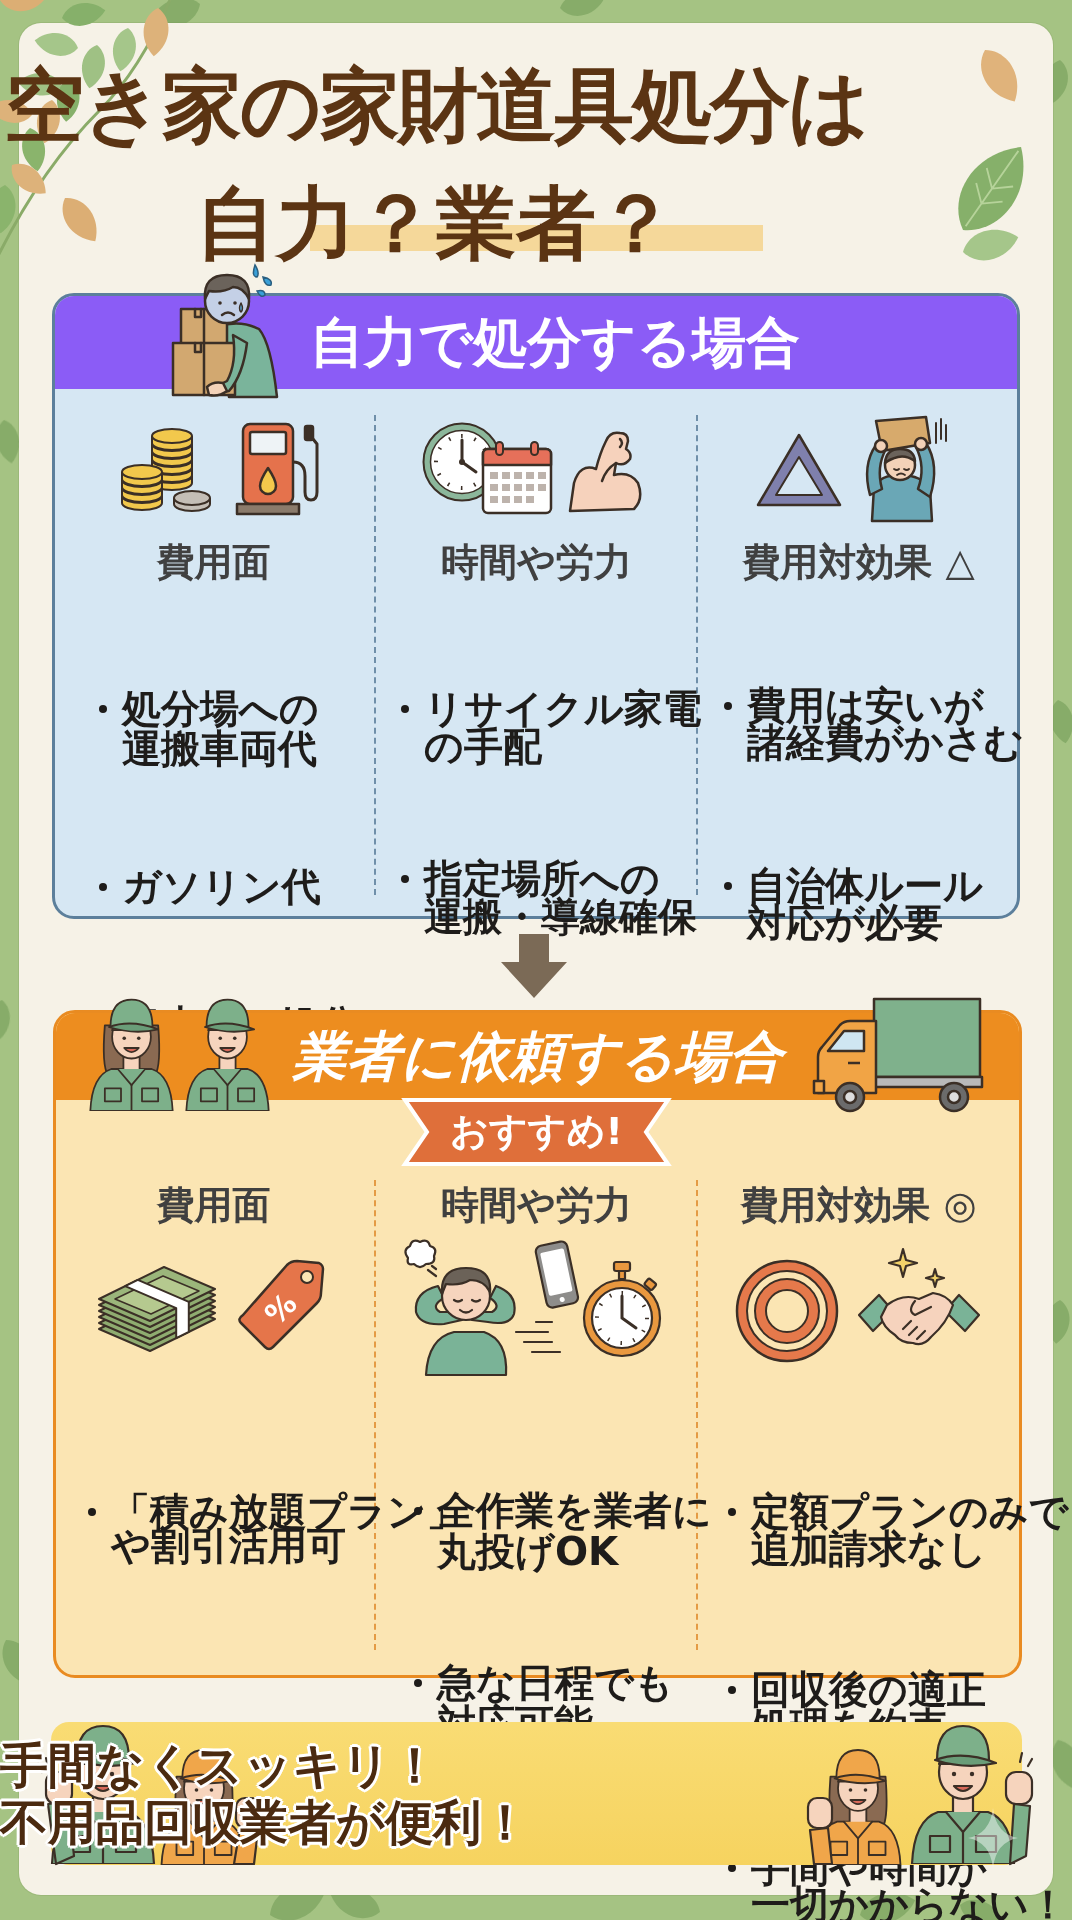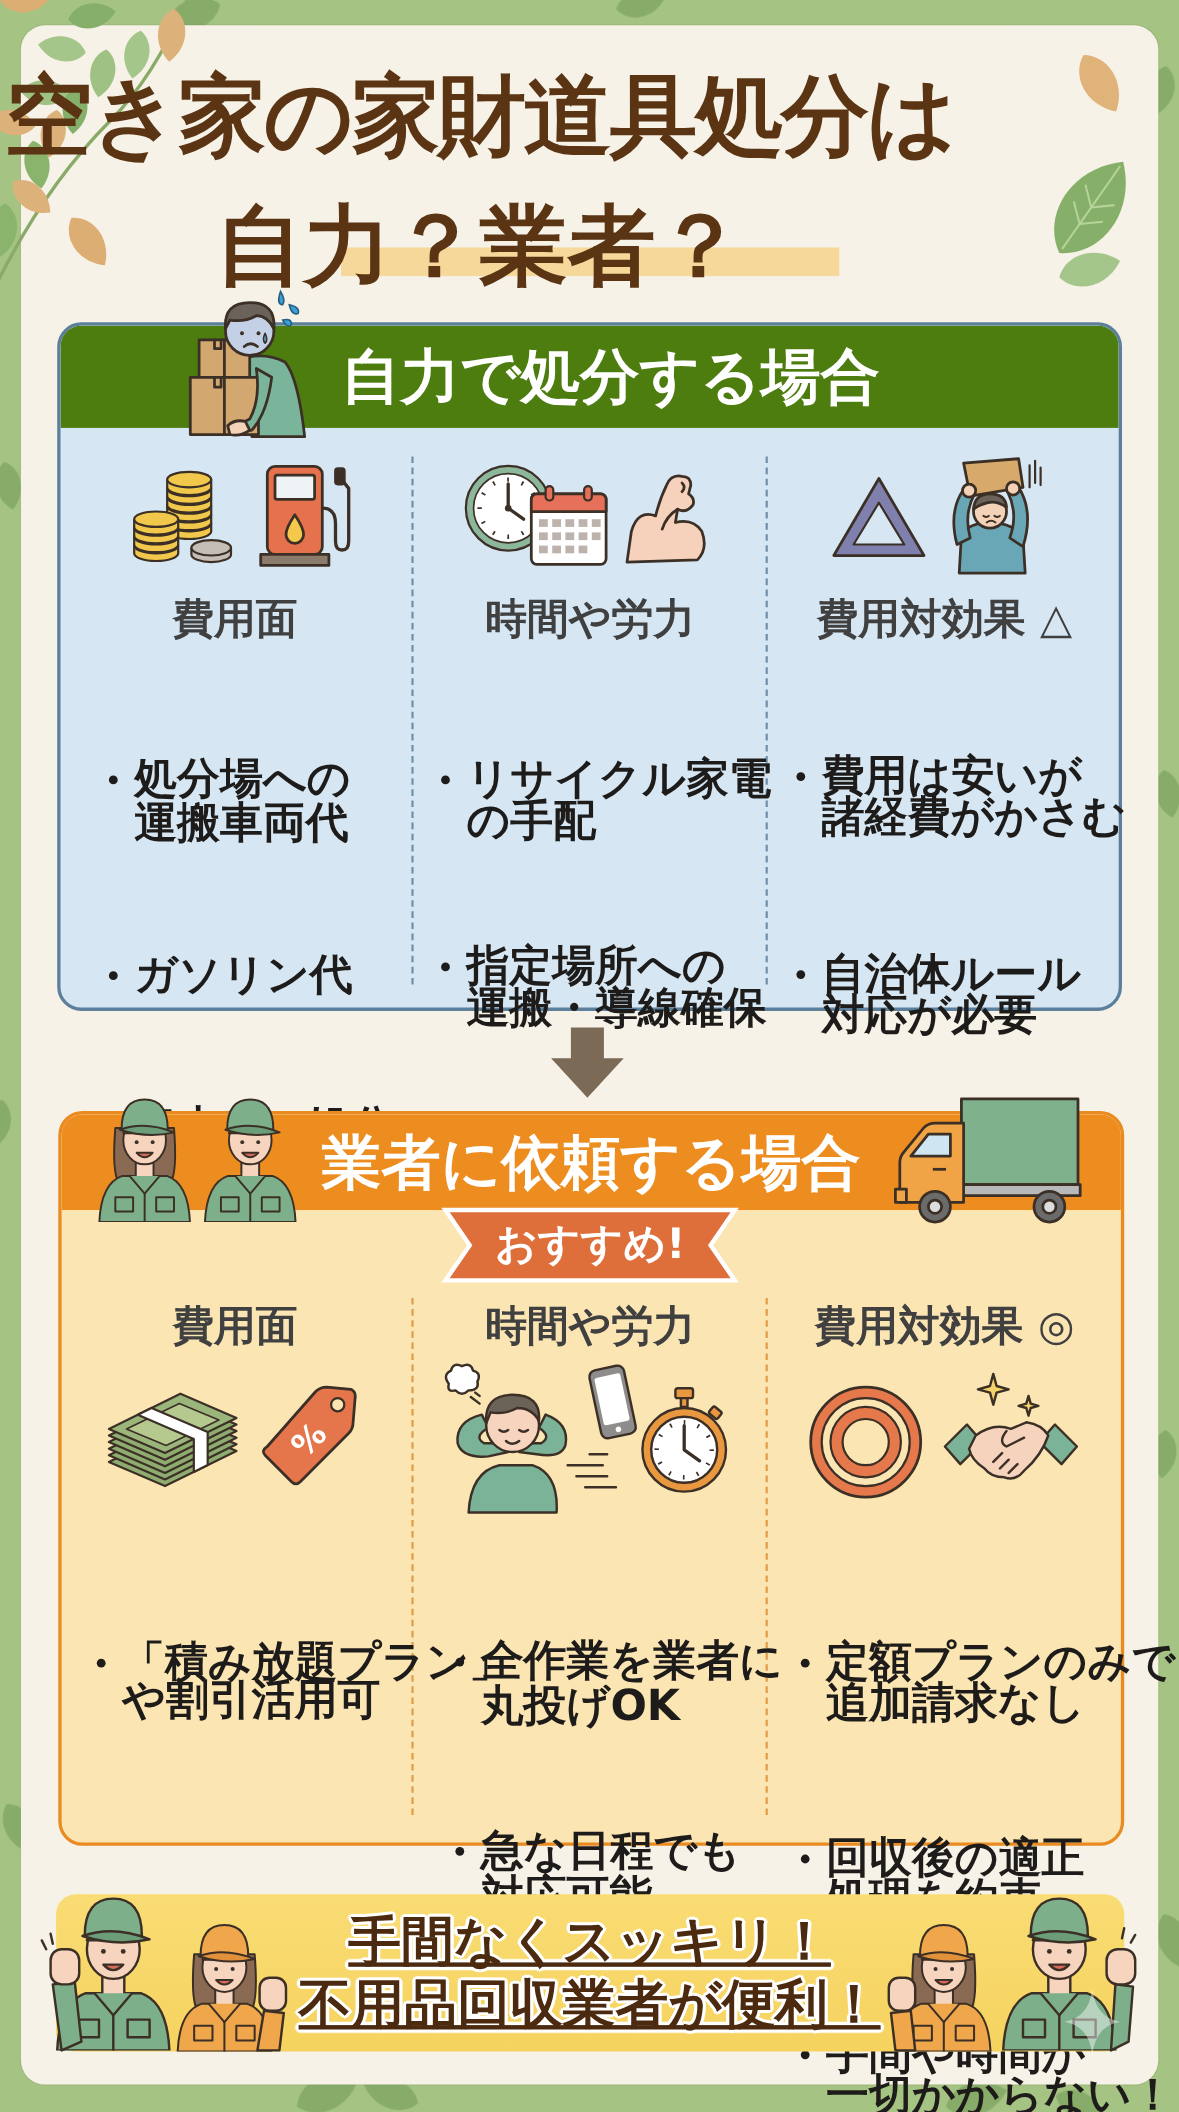--- a/index.html
+++ b/index.html
@@ -7,38 +7,38 @@
 body{width:1072px;height:1920px;position:relative;overflow:hidden;background:#a5c383;font-family:"DejaVu Sans","Liberation Sans",sans-serif;font-weight:bold;color:#1e1c1a;}
 svg{position:absolute;overflow:visible;}
 svg.defs{width:0;height:0;left:0;top:0;}
 .card{position:absolute;left:19px;top:23px;width:1034px;height:1872px;border-radius:22px;background:#f6f2e7;box-shadow:0 0 0 1px rgba(110,140,80,.18);}
 .title-hl{position:absolute;left:310px;top:225px;width:453px;height:26px;background:#f4d38c;opacity:.85;}
 .title-line{position:absolute;left:0;width:872px;margin:0;text-align:center;font-size:80px;line-height:92px;color:#5b3413;letter-spacing:-2px;white-space:nowrap;}
 .title-line.l1{top:60px;}
 .title-line.l2{top:156px;letter-spacing:0;margin-top:22px;}
 .panel{position:absolute;border-radius:22px;overflow:hidden;}
 .panel.self{left:52px;top:293px;width:968px;height:626px;background:#d6e7f3;border:3px solid #5c7f9b;}
-.panel.pro{left:53px;top:1010px;width:969px;height:668px;background:#fbe5b3;border:3px solid #e98b21;}
+.panel.pro{left:53px;top:1010px;width:969px;height:668px;background:#fbe5b3;border:3px solid #e98b21;font-style:italic;}
 .band{position:absolute;left:0;top:0;width:100%;}
-.self .band{height:93px;background:#4d7c0f;}
+.self .band{height:93px;background:#8b5cf6;}
 .pro .band{height:87px;background:#ed8d1f;}
 .band-title{position:absolute;top:0;margin:0;color:#fff;font-size:54px;text-align:center;white-space:nowrap;}
 .self .band-title{left:250px;width:500px;line-height:93px;}
 .pro .band-title{left:0;width:100%;line-height:87px;}
 .col-h{position:absolute;margin:0;width:323px;text-align:center;font-size:38px;line-height:44px;white-space:nowrap;color:#404040;}
 .blist{position:absolute;margin:0;padding:0;list-style:none;font-size:39px;white-space:pre;color:#1e1c1a;}
 .blist li{position:relative;padding-left:23px;line-height:var(--lh);margin-bottom:var(--gap);}
 .blist li::before{content:"";position:absolute;left:0;width:8px;height:8px;border-radius:50%;background:#1e1c1a;top:calc(var(--lh) / 2 - 4px);}
 .vdiv{position:absolute;width:0;border-left:2px dashed;}
 .self-div{border-color:#6f8fa9;top:415px;height:480px;}
 .pro-div{border-color:#e49b45;top:1180px;height:470px;}
 .badge-text{position:absolute;left:403px;top:1098px;width:267px;height:68px;margin:0;line-height:66px;text-align:center;color:#fff;font-size:38px;white-space:nowrap;}
 .banner{position:absolute;left:51px;top:1722px;width:971px;height:143px;border-radius:18px;background:linear-gradient(180deg,#f9dc74,#f6d35f);}
-.banner-line{position:absolute;left:0;width:1072px;margin:0;text-align:center;font-size:48px;line-height:56px;color:#4b2a10;white-space:nowrap;
- text-shadow:2px 0 #fff,-2px 0 #fff,0 2px #fff,0 -2px #fff,2px 2px #fff,-2px -2px #fff,2px -2px #fff,-2px 2px #fff,3px 0 #fff,-3px 0 #fff,0 3px #fff,0 -3px #fff;text-decoration:underline;}
+.banner-line{position:absolute;left:0;width:1072px;margin:0;text-align:left;font-size:48px;line-height:56px;color:#4b2a10;white-space:nowrap;
+ text-shadow:2px 0 #fff,-2px 0 #fff,0 2px #fff,0 -2px #fff,2px 2px #fff,-2px -2px #fff,2px -2px #fff,-2px 2px #fff,3px 0 #fff,-3px 0 #fff,0 3px #fff,0 -3px #fff;}
 .banner-line.l1{top:1737px;}
 .banner-line.l2{top:1794px;}
 </style>
 </head>
 <body>
 
 <svg class="defs">
   <defs>
     <symbol id="leaf" viewBox="0 0 44 24" overflow="visible">
       <path d="M0 0 C8 -14 30 -16 44 0 C30 16 8 14 0 0Z"></path>

